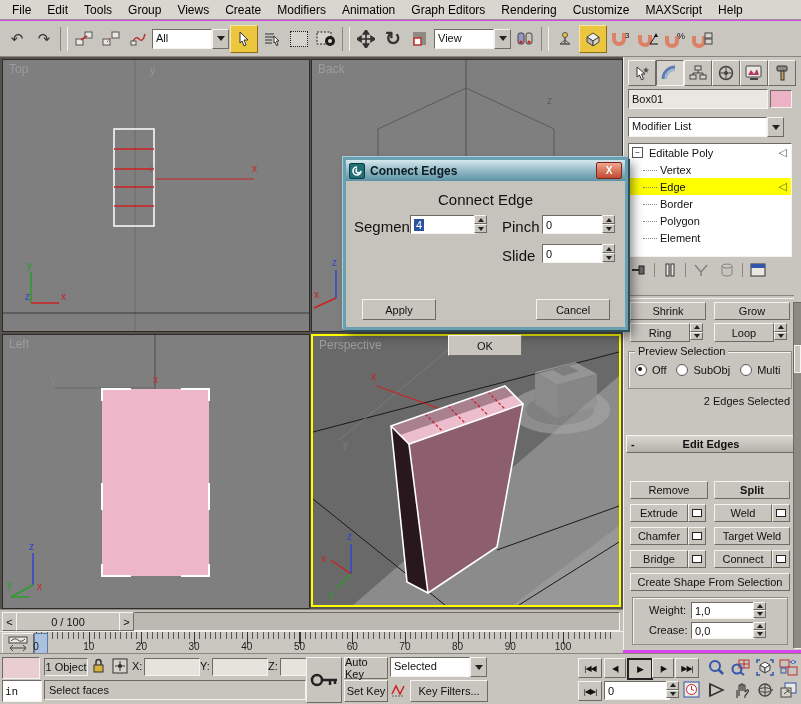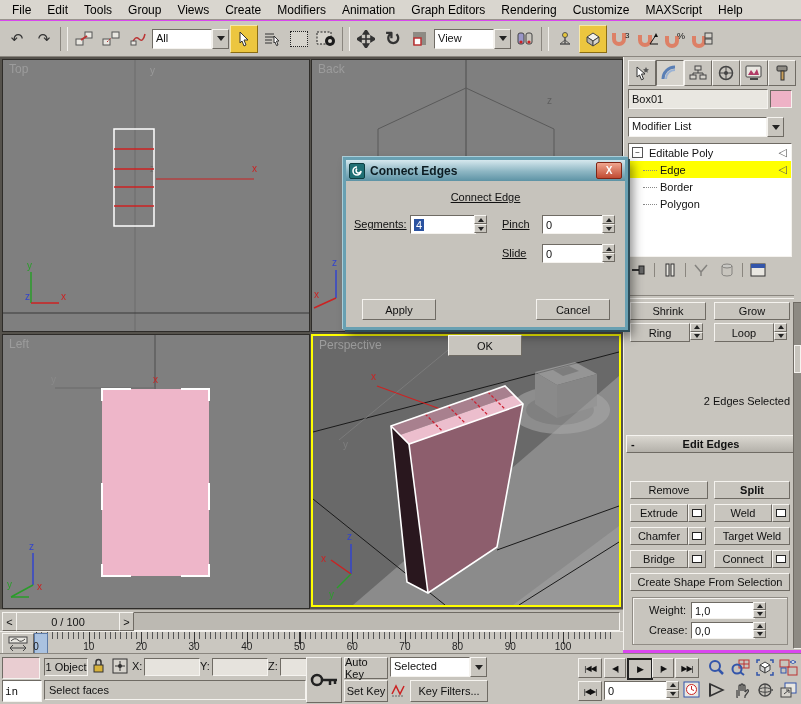--- a/index.html
+++ b/index.html
@@ -50,21 +50,21 @@
   .radio{width:10px;height:10px;border-radius:50%;background:#fff;border:1px solid #555;display:inline-block;position:relative;vertical-align:-2px;margin-right:3px;}
   .radio.on::after{content:"";position:absolute;left:2px;top:2px;width:4px;height:4px;border-radius:50%;background:#111;}
   .rollhead{position:absolute;left:2px;width:168px;height:16px;background:linear-gradient(#dad7d0,#b4b1aa);border:1px solid;border-color:#f5f3ef #6f6b64 #6f6b64 #f5f3ef;display:flex;align-items:center;justify-content:center;font-weight:bold;font-size:11px;}
   .rollhead .minus{position:absolute;left:4px;font-weight:bold;}
   
   #dialog{position:absolute;left:343px;top:157px;width:285px;height:173px;background:#c6c3bc;border:3px solid #68a0b2;box-shadow:-1px -1px 0 #a9cdd8,2px 2px 0 #2d4d59,5px 6px 10px rgba(0,0,0,.45);box-sizing:border-box;z-index:10;}
   #dlg-title{height:21px;background:linear-gradient(#d6e8ee,#8db6c3 55%,#5d93a5);display:flex;align-items:center;padding:0 3px;}
   #dlg-title .ttl{font-weight:bold;font-size:12px;color:#0c1c22;margin-left:5px;flex:1;}
   #dlg-close{width:24px;height:15px;background:linear-gradient(#f0a68f,#c04a32);border:1px solid #7e2516;border-radius:2px;color:#fff;font-weight:bold;font-size:10px;display:flex;align-items:center;justify-content:center;}
   #dlg-icon{width:14px;height:14px;background:#1f6f74;border:1px solid #0d3d40;border-radius:2px;display:flex;align-items:center;justify-content:center;}
-  .dlg-label{position:absolute;font-size:11px;color:#111;text-decoration:underline;}
+  .dlg-label{position:absolute;font-size:15px;color:#111;}
   
   #timeslider{position:absolute;left:0;top:609px;width:623px;height:22px;background:#c2bfb8;border-top:1px solid #8a867f;}
   #trackbar{position:absolute;left:0;top:631px;width:623px;height:22px;background:#cac7c0;border-top:1px solid #f1efeb;}
   .tick-label{position:absolute;top:9px;width:24px;text-align:center;font-size:10px;color:#222;}
   
   #statusbar{position:absolute;left:0;top:653px;width:801px;height:51px;background:#c8c5be;border-top:1px solid #8a867f;}
   .nav-ic{position:absolute;width:21px;height:20px;display:flex;align-items:center;justify-content:center;}
   .pb{position:absolute;height:18px;display:flex;align-items:center;justify-content:center;font-size:8px;letter-spacing:-1px;color:#111;}
   svg{display:block;}
 </style>
@@ -399,33 +399,41 @@
         </span>
     </span>
 
     <div id="stack-box">
       <div class="stack-row">
         <span class="treebox">−</span>
         <span class="lbl">Editable Poly</span>
         <span class="sel-arrow">◁</span>
       </div>
       <div id="stack-children">
+          <div class="stack-row">
+            <span class="tree"></span>
+            <span class="lbl">Vertex</span>
+          </div>
           <div class="stack-row selected">
             <span class="tree"></span>
             <span class="lbl">Edge</span>
             <span class="sel-arrow">◁</span>
           </div>
           <div class="stack-row">
             <span class="tree"></span>
             <span class="lbl">Border</span>
           </div>
           <div class="stack-row">
             <span class="tree"></span>
             <span class="lbl">Polygon</span>
           </div>
+          <div class="stack-row">
+            <span class="tree"></span>
+            <span class="lbl">Element</span>
+          </div>
         </div>
     </div>
 
     <div class="abs" style="left:4px;top:202px;width:164px;height:22px;display:flex;align-items:center;gap:4px;">
       <span class="sicon">
           <svg width="16" height="14">
             <line x1="1" y1="7" x2="8" y2="7" stroke="#333" stroke-width="2"></line>
             <rect x="8" y="3" width="5" height="8" fill="#666" stroke="#222"></rect>
           </svg>
         </span>
@@ -474,20 +482,31 @@
     <span class="pbtn" style="left:90px;top:266px;width:58px;height:17px;">Loop</span>
     <span class="spin" style="left:150px;top:266px;height:17px;">
         <span class="sb">
           <span class="tri-up-s"></span>
         </span>
         <span class="sb">
           <span class="tri-down-s"></span>
         </span>
       </span>
 
+    <div class="groupbox" style="left:4px;top:294px;width:162px;height:36px;">
+      <span class="legend">Preview Selection</span>
+      <div style="position:absolute;left:6px;top:12px;display:flex;align-items:center;gap:2px;white-space:nowrap;">
+        <span class="radio on"></span>
+        <span style="margin-right:8px;">Off</span>
+        <span class="radio"></span>
+        <span style="margin-right:8px;">SubObj</span>
+        <span class="radio"></span>
+        <span>Multi</span>
+      </div>
+    </div>
 
     <span class="abs" style="left:0;top:338px;width:166px;text-align:right;">2 Edges Selected</span>
 
     <div class="rollhead" style="top:378px;">
       <span class="minus">-</span>
       <span>Edit Edges</span>
     </div>
 
     <span class="pbtn" style="left:6px;top:424px;width:76px;height:16px;">Remove</span>
     <span class="pbtn" style="left:90px;top:424px;width:74px;height:16px;font-weight:bold;">Split</span>

